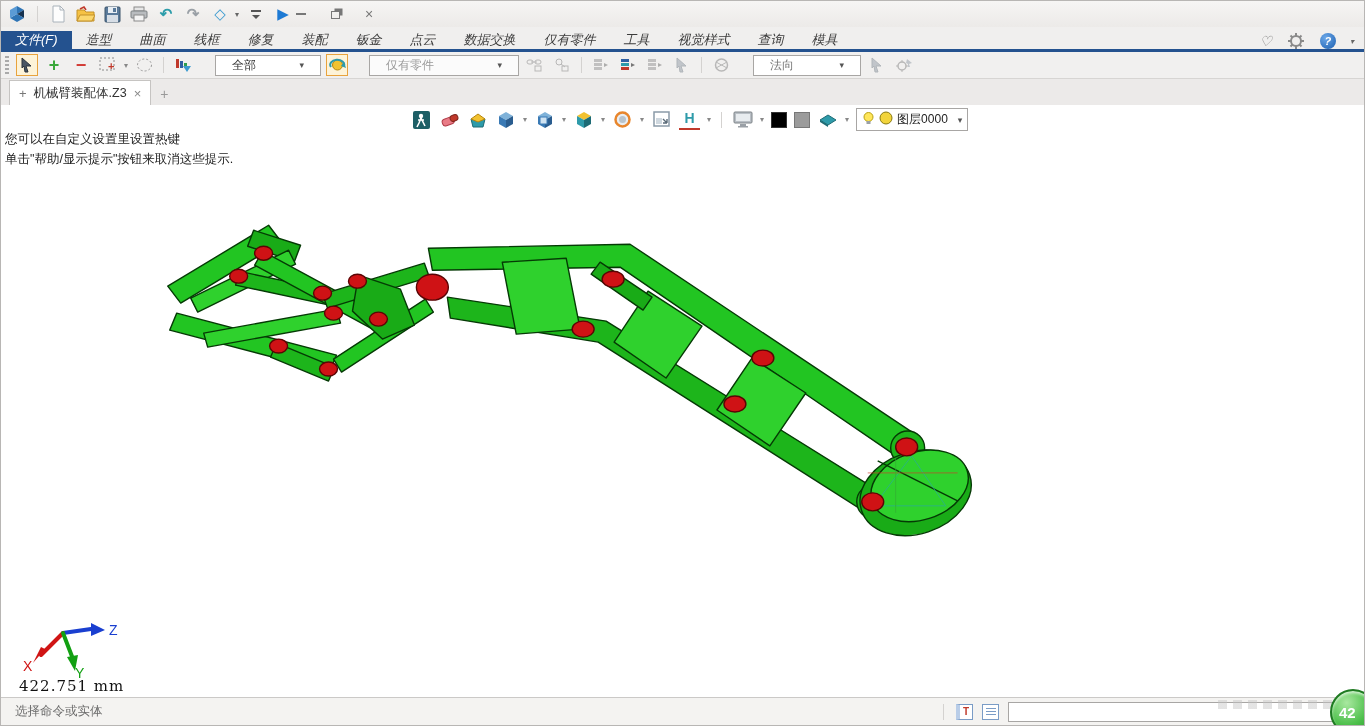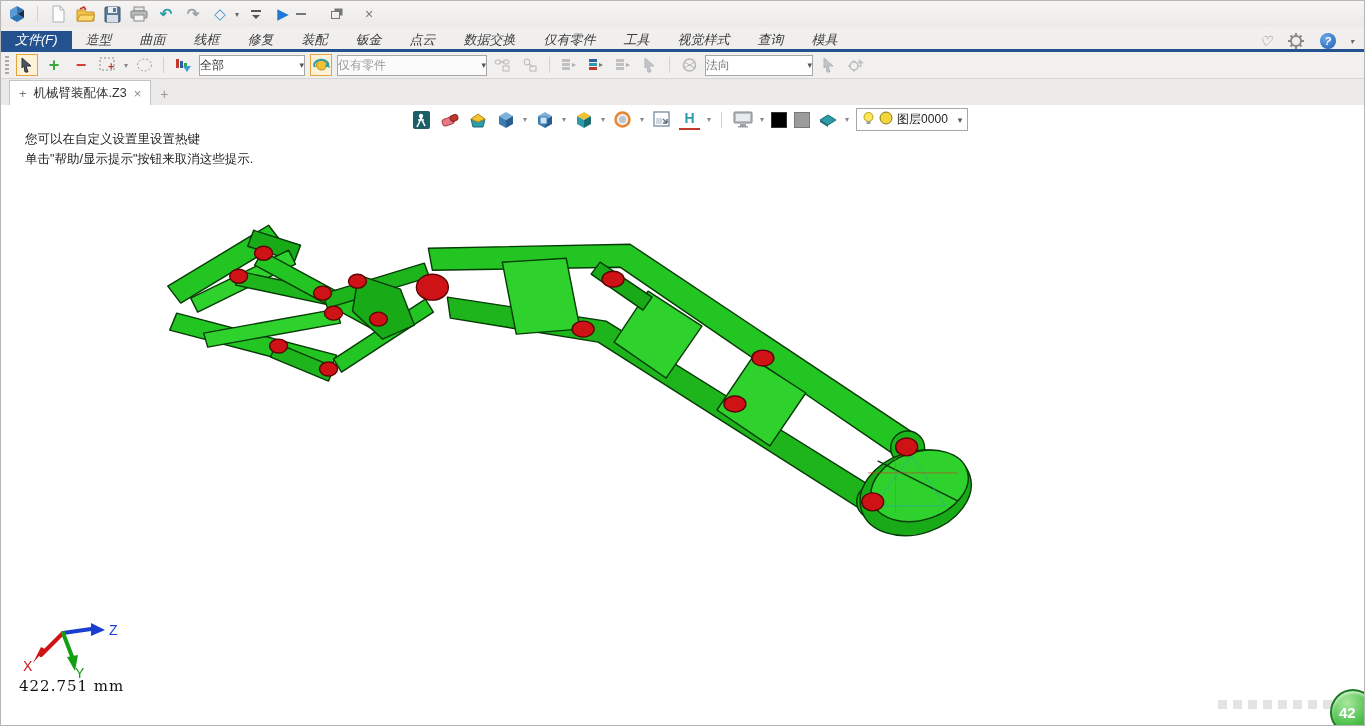--- a/index.html
+++ b/index.html
@@ -31,37 +31,37 @@
   .gear-svg, .help-badge { display:inline-flex; }
   .help-badge { width:16px; height:16px; border-radius:50%; background:radial-gradient(circle at 35% 30%, #6aa7e8, #1c5fb0); color:#fff; font-size:11px; font-weight:bold; align-items:center; justify-content:center; }
 
   
   .toolbar { height:27px; background:#f1f0ef; border-bottom:1px solid #d7d5d3; display:flex; align-items:center; gap:5px; padding:0 2px; }
   .grip { width:4px; height:18px; margin:0 2px; background:repeating-linear-gradient(#aaa 0 2px, transparent 2px 4px); }
   .tbtn { width:22px; height:22px; display:flex; align-items:center; justify-content:center; border:1px solid transparent; }
   .tbtn.hl { border:1px solid #e8a33d; background:#fdf3d8; }
   .big-plus { color:#3aa83a; font-size:18px; font-weight:bold; }
   .big-minus { color:#d23b35; font-size:18px; font-weight:bold; }
-  .combo { height:21px; background:#fff; border:1px solid #a8a6a4; display:flex; align-items:center; font-size:12px; padding:0 0; color:#333; }
+  .combo { height:21px; background:#fff; border:1px solid #a8a6a4; display:flex; align-items:center; font-size:12px; padding:0 16px; color:#333;margin-left:16px; }
   .combo .caret { margin-left:auto; font-size:9px; color:#555; padding-left:6px; }
   .combo.disabled { color:#9a9a9a; background:#fbfbfb; }
   .combo.w105 { width:106px; } .combo.w150 { width:150px; } .combo.w108 { width:108px;justify-content:space-between; }
   .gray-ico { opacity:.55; }
   .caret-xs { font-size:8px; color:#888; }
 
   
   .doctabs { height:26px; background:#eceae9; display:flex; align-items:flex-end; padding-left:8px; }
   .dtab { height:25px; background:#fff; border:1px solid #c6c4c2; border-bottom:none; display:flex; align-items:center; gap:7px; padding:0 9px; font-size:12.5px; color:#333; }
   .dtab .texpand { color:#777; font-size:13px; }
   .dtab .tclose { color:#888; font-size:13px; }
   .newtab { width:26px; height:22px; display:flex; align-items:center; justify-content:center; color:#999; font-size:14px; }
 
   
   .canvas { position:relative; height:592px; background:#fff; }
-  .hint { position:absolute; left:24px; top:24px; font-size:12.5px; color:#1d1d1d; line-height:20px; }
+  .hint { position:absolute; left:4px; top:24px; font-size:12.5px; color:#1d1d1d; line-height:20px; }
 
   .viewbar { position:absolute; left:410px; top:2px; height:25px; display:flex; align-items:center; gap:7px; }
   .vico { width:21px; height:21px; display:flex; align-items:center; justify-content:center; }
   .swatch-black { width:16px; height:16px; background:#000; border:1px solid #333; }
   .swatch-gray { width:16px; height:16px; background:#9b9b9b; border:1px solid #777; }
   .layerbox { height:23px; border:1px solid #a8a6a4; background:#fff; display:flex; align-items:center; gap:4px; padding:0 5px; font-size:12px; color:#222; }
   .secH { color:#2e9baa; font-weight:bold; font-size:14px; border-bottom:2px solid #c0392b; line-height:13px; }
 
   .model-svg { position:absolute; inset:0; width:100%; height:100%; }
 
@@ -485,19 +485,30 @@
       <polygon points="80,6 94,13 80,19" fill="#1a3fd0"></polygon>
       <polygon points="34,32 22,46 30,30" fill="#d01414"></polygon>
       <polygon points="56,40 64,54 67,38" fill="#12a012"></polygon>
       <text x="98" y="18" font-size="14" fill="#1a3fd0">Z</text>
       <text x="12" y="54" font-size="14" fill="#d01414">X</text>
       <text x="64" y="61" font-size="14" fill="#12a012">Y</text>
     </svg>
     <div class="measure">422.751 mm</div>
   </div>
 
+  <div class="statusbar">
+    <span class="status-msg">选择命令或实体</span>
+    <div class="status-right">
+      <span class="vsep"></span>
+      <span class="sico sico-T">T</span>
+      <span class="sico sico-lines">
+          <i></i>
+        </span>
+      <input class="status-input" type="text" value="" style="">
+    </div>
+  </div>
 
   <div class="wm-dashes"></div>
   <div class="wm-badge">
     <span>42</span>
   </div>
 
 </div>
 
 </body></html>

